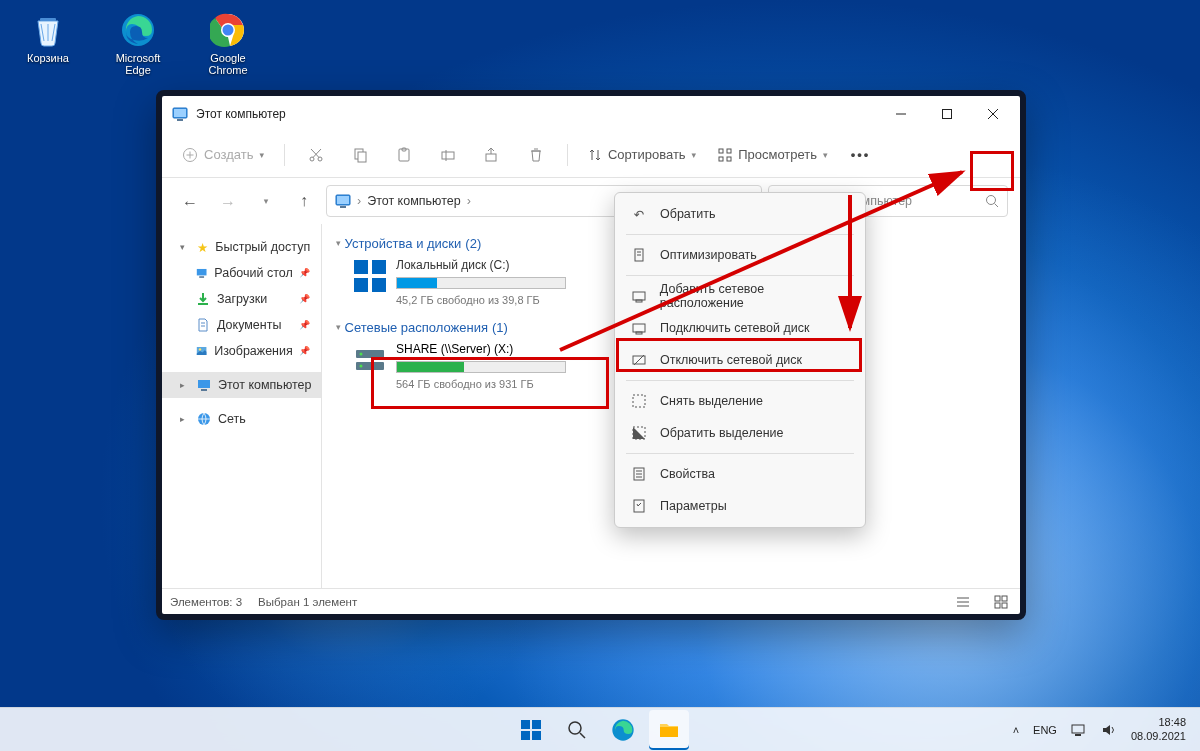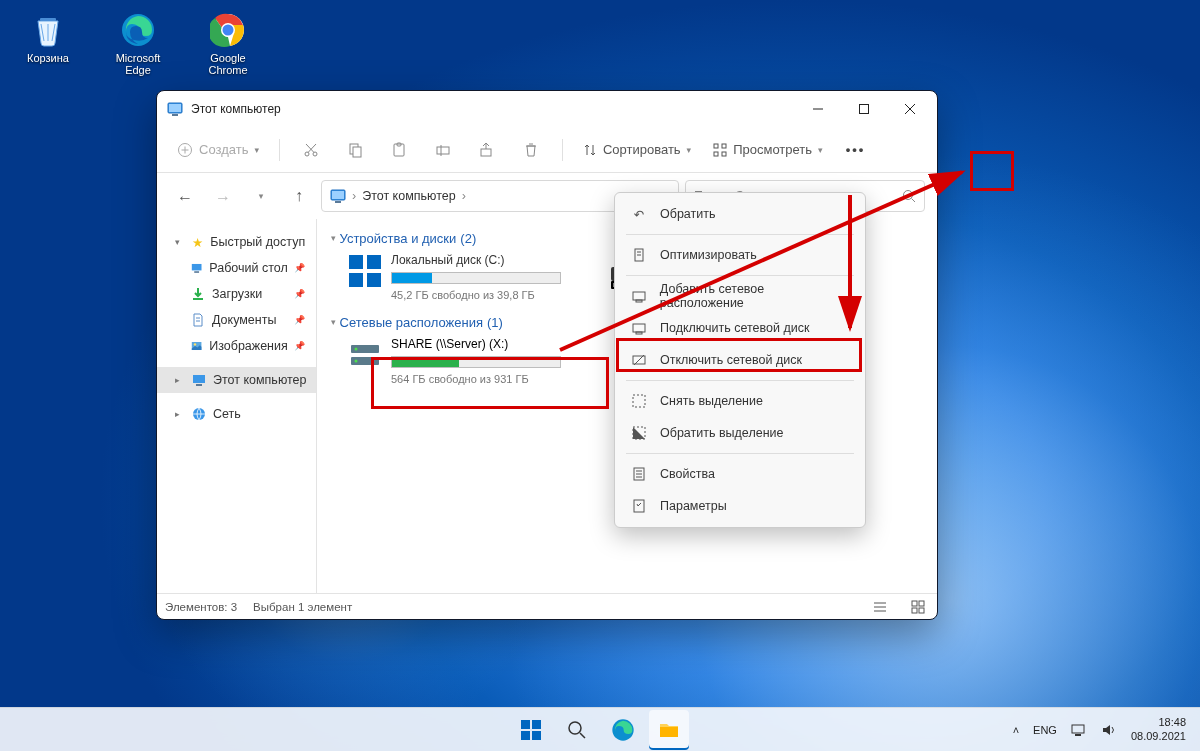--- a/index.html
+++ b/index.html
@@ -20,22 +20,22 @@
 .bg::before { width:900px; height:900px; left:500px; top:150px; }
 .bg::after  { width:400px; height:400px; left:150px; top:350px; opacity:.5; }
 
 
 .desktop-icons { position:absolute; top:10px; left:12px; display:flex; gap:18px; }
 .di { width:72px; display:flex; flex-direction:column; align-items:center; gap:2px; color:#fff; font-size:11px; text-align:center; text-shadow:0 1px 2px rgba(0,0,0,.8); cursor:pointer; }
 .di .ico { width:40px; height:40px; display:flex; align-items:center; justify-content:center; }
 
 
 .win {
-  position:absolute; left:156px; top:90px; width:782px; height:530px;
-  background:#fff; border:1px solid #0f172a; border-radius:8px;
+  position:absolute; left:156px; top:90px; width:870px; height:530px;
+  background:#fff; border:6px solid #0f172a; border-radius:8px;
   box-shadow:0 15px 40px rgba(0,0,0,.35);
   display:flex; flex-direction:column;
 }
 .titlebar { height:36px; display:flex; align-items:center; padding:0 4px 0 10px; font-size:12px; color:#222; }
 .titlebar .left { display:flex; align-items:center; gap:8px; }
 .titlebar .spacer { flex:1; }
 .winbtn { width:46px; height:32px; display:flex; align-items:center; justify-content:center; cursor:pointer; border-radius:4px; }
 
 .toolbar { height:46px; border-bottom:1px solid #e3e3e3; display:flex; align-items:center; padding:0 12px; gap:6px; color:#555; font-size:13px; }
 .tbtn { height:34px; padding:0 8px; display:flex; align-items:center; gap:6px; border-radius:4px; cursor:pointer; }

